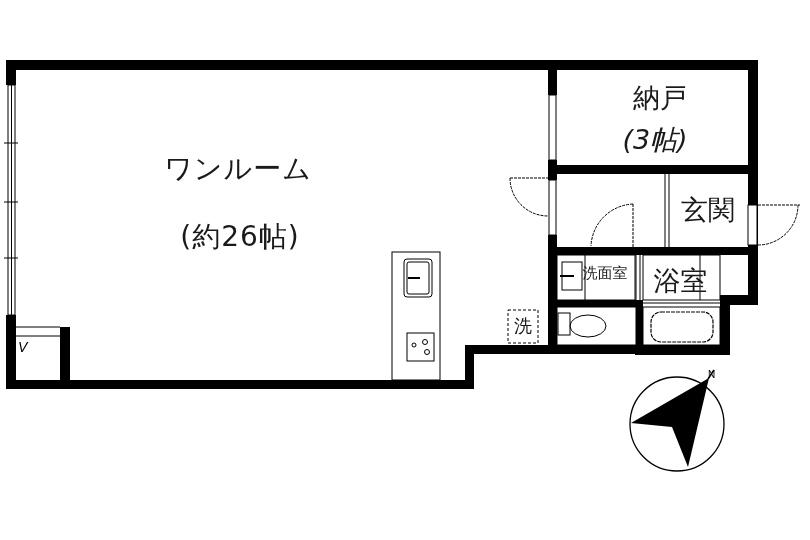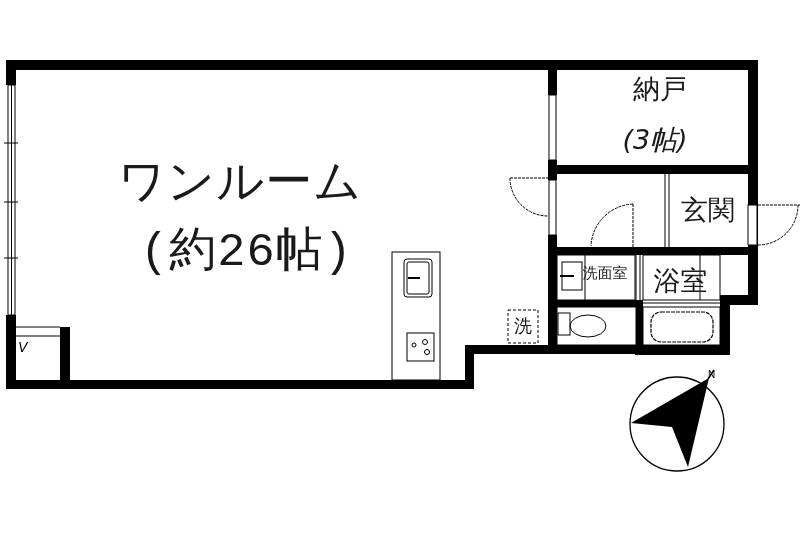--- a/index.html
+++ b/index.html
@@ -1,20 +1,20 @@
 <!DOCTYPE html>
 <html><head>
 <meta charset="utf-8">
 <style>
   html, body { margin:0; padding:0; background:#ffffff; }
   body { width:810px; height:540px; position:relative; overflow:hidden;
          font-family:"DejaVu Sans","Liberation Sans",sans-serif; }
   #plan { position:absolute; left:0; top:0; width:810px; height:540px; }
   .lbl { position:absolute; color:#1a1a1a; white-space:nowrap; text-align:center; }
-  .lbl-big { font-size:47px; letter-spacing:1px; }
+  .lbl-big { font-size:28px; letter-spacing:1px; }
   .lbl-med { font-size:27px; }
   .lbl-sm { font-size:15px; }
 </style>
 </head>
 <body>
 
 <svg id="plan" viewBox="0 0 810 540" xmlns="http://www.w3.org/2000/svg">
 
   <g fill="#000">
 
@@ -117,23 +117,23 @@
 
   <g>
     <circle cx="677" cy="424" r="47" fill="none" stroke="#000" stroke-width="1.3"></circle>
     <polygon points="709,378 631,423 672,427 688,467" fill="#000"></polygon>
     <line x1="708" y1="379" x2="714" y2="370" stroke="#000" stroke-width="1.5"></line>
   </g>
   <text x="708" y="378" font-size="10" fill="#000" font-family="Liberation Sans, sans-serif">N</text>
 </svg>
 
 <div class="lbl lbl-big" style="left:118px;top:150px;width:240px;">ワンルーム</div>
-<div class="lbl lbl-big" style="left:140px;top:218px;width:200px;font-family:Liberation Mono, monospace;">(約26帖)</div>
+<div class="lbl lbl-big" style="left:140px;top:218px;width:200px;">(約26帖)</div>
 
-<div class="lbl lbl-med" style="left:610px;top:71px;width:100px;">納戸</div>
+<div class="lbl lbl-med" style="left:610px;top:80px;width:100px;">納戸</div>
 <div class="lbl lbl-med" style="left:600px;top:122px;width:110px;font-style:italic;">(3帖)</div>
 
 <div class="lbl lbl-med" style="left:672px;top:192px;width:72px;">玄関</div>
 
 <div class="lbl lbl-sm" style="left:574px;top:264px;width:62px;text-align:center;">洗面室</div>
 
 <div class="lbl lbl-med" style="left:643px;top:263px;width:75px;">浴室</div>
 
 <div class="lbl lbl-sm" style="left:508px;top:314px;width:30px;font-size:18px;">洗</div>
 

